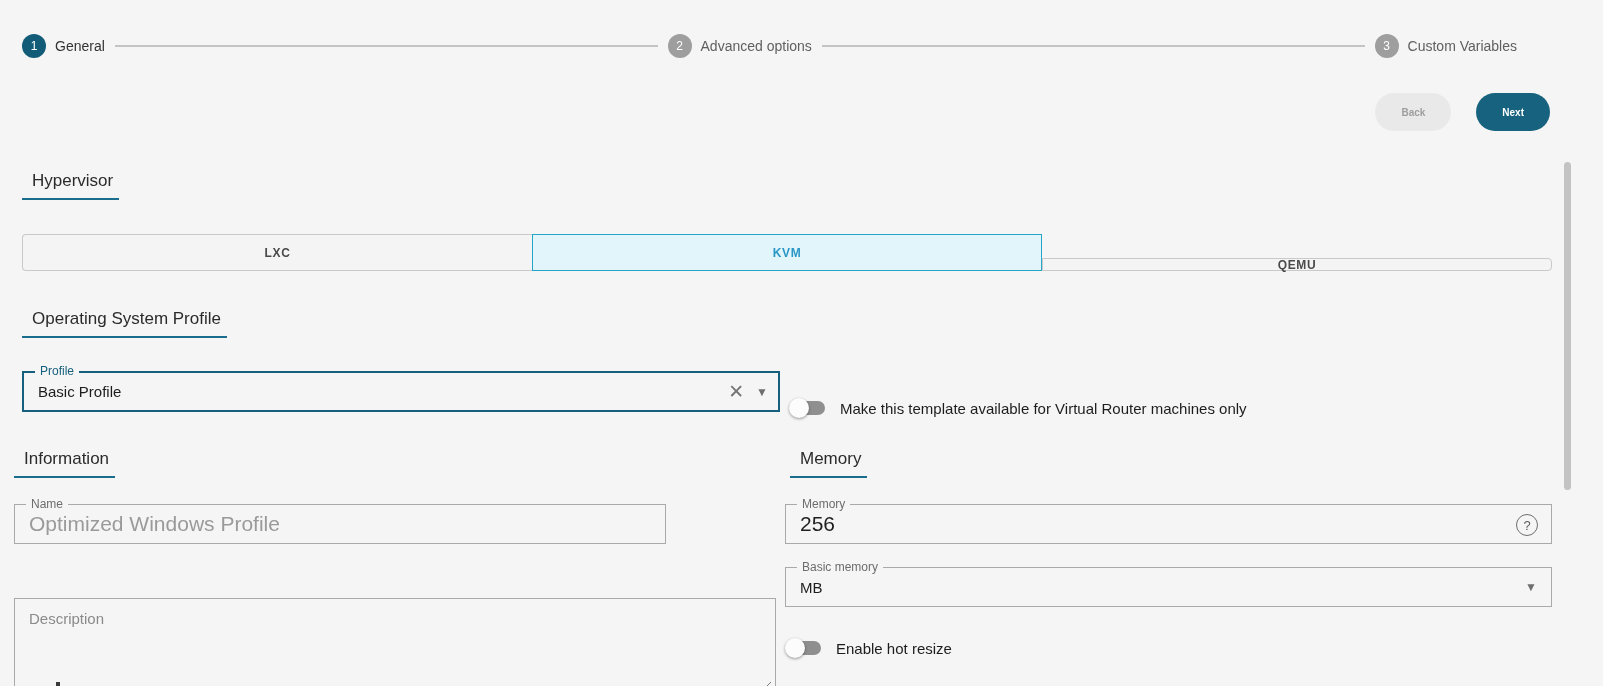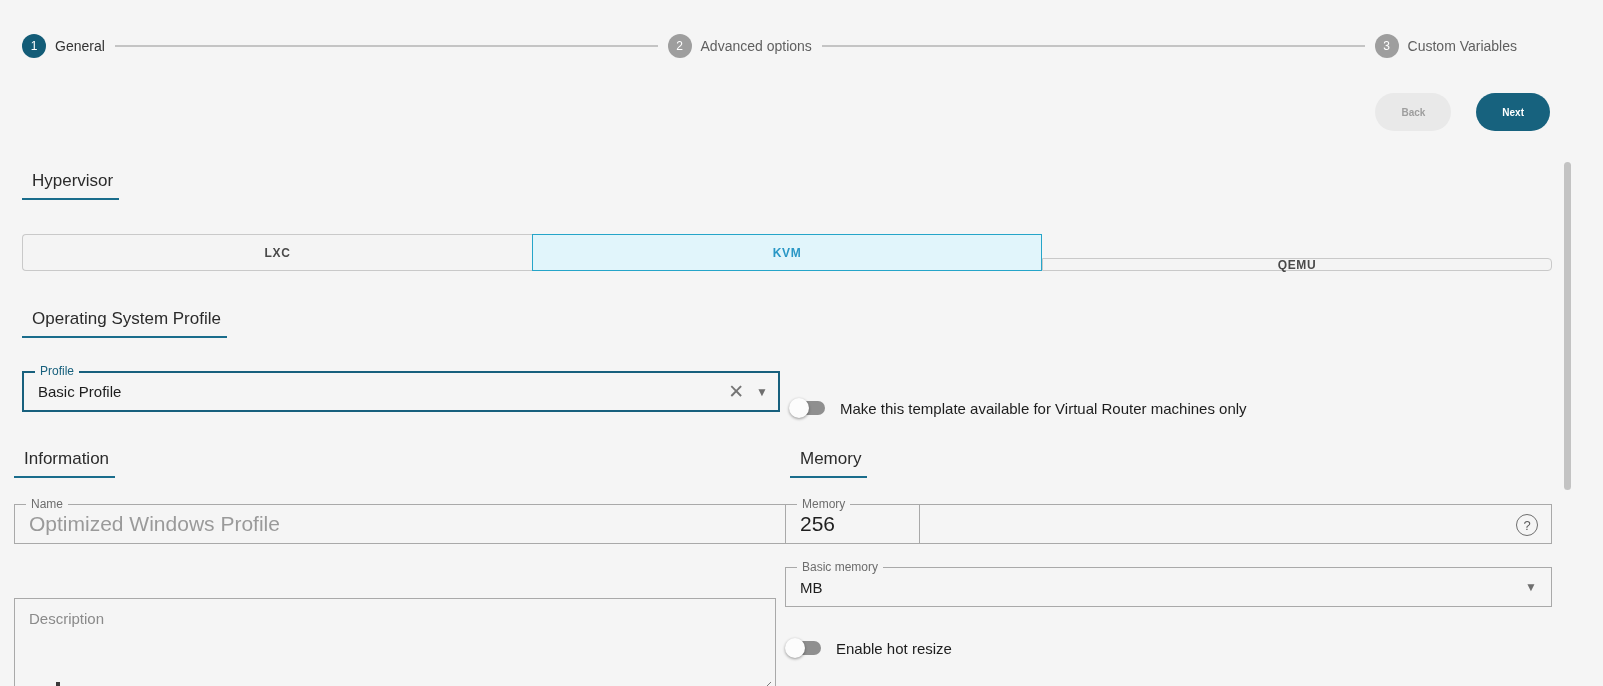--- a/index.html
+++ b/index.html
@@ -105,21 +105,21 @@
     background:#fcfcfc; box-shadow:0 1px 3px rgba(0,0,0,0.4);
   }
   .toggle-label { margin-left:14px; font-size:15px; color:#1d1d1d; }
 
   
   .osp-heading { position:absolute; left:22px; top:309px; }
   .info-heading { position:absolute; left:14px; top:449px; }
   .mem-heading { position:absolute; left:790px; top:449px; }
 
   
-  .name-field { left:14px; top:504px; width:906px; height:40px; }
+  .name-field { left:14px; top:504px; width:652px; height:40px; }
   .desc-field { left:14px; top:598px; width:762px; height:96px; }
   .memory-field { left:785px; top:504px; width:767px; height:40px; }
   .unit-field { left:785px; top:567px; width:767px; height:40px; }
 
   .help-icon {
     position:absolute; right:13px; top:9px; width:22px; height:22px;
     border:1.5px solid #6f6f6f; border-radius:50%;
     color:#5c5c5c; font-size:13px; display:flex; align-items:center; justify-content:center;
     cursor:pointer; background:transparent;
   }

